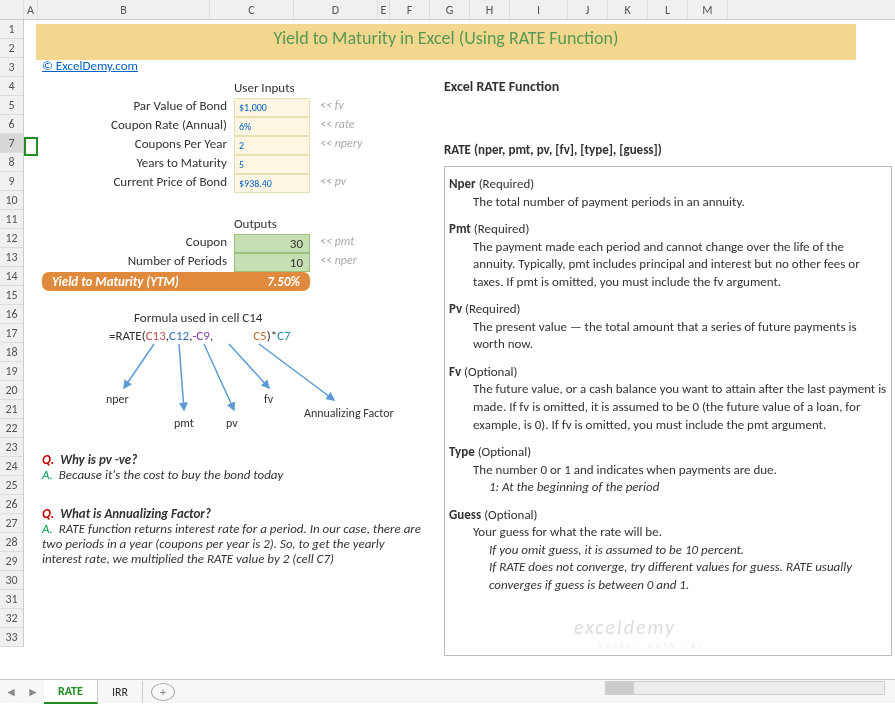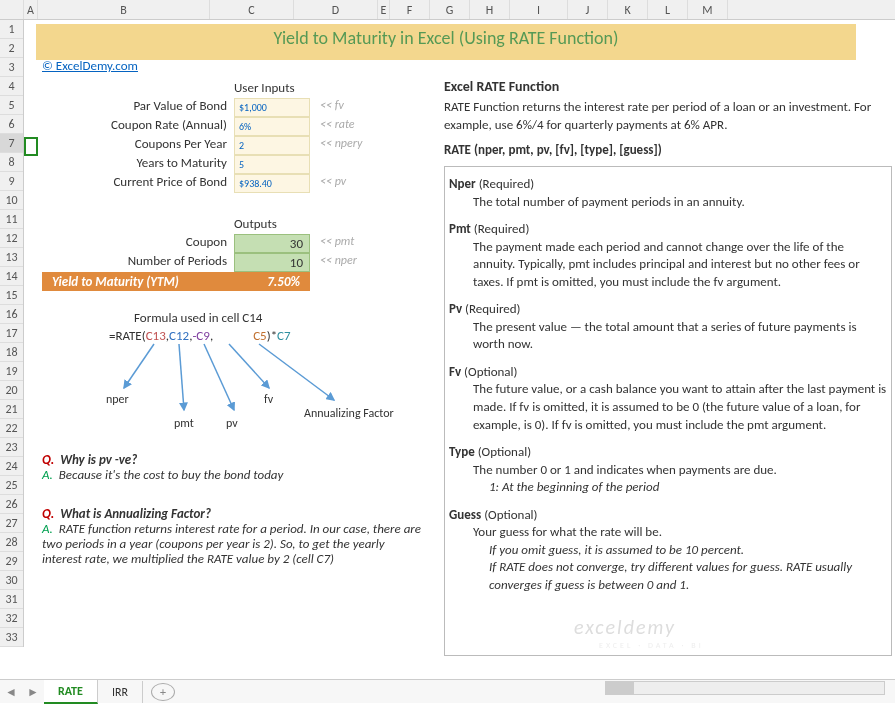--- a/index.html
+++ b/index.html
@@ -11,21 +11,21 @@
 .row-headers div.sel { background: #d8d8d8; }
 .sheet { position: absolute; left: 24px; top: 20px; right: 0; bottom: 30px; }
 .title-banner { position: absolute; left: 12px; top: 4px; width: 820px; height: 36px; background: #f3d78e; color: #595; font-size: 18px; text-align: center; line-height: 28px; }
 .link { position: absolute; left: 18px; top: 38px; color: #0563c1; text-decoration: underline; font-size: 13px; }
 .lbl { position: absolute; font-size: 13px; text-align: right; }
 .ui-head { position: absolute; left: 210px; font-size: 13px; }
 .inp { position: absolute; left: 210px; width: 76px; height: 19px; background: #fdf6e3; border: 1px solid #e8dfb5; color: #0563c1; font-size: 10px; padding-left: 4px; line-height: 17px; }
 .hint { position: absolute; left: 296px; color: #aaa; font-style: italic; font-size: 12px; }
 .out-head { position: absolute; left: 210px; top: 196px; font-size: 13px; }
 .out { position: absolute; left: 210px; width: 76px; height: 19px; background: #c5dfb3; border: 1px solid #9bc07e; text-align: right; padding-right: 6px; font-size: 13px; line-height: 17px; }
-.ytm-row { position: absolute; left: 18px; top: 252px; width: 268px; height: 19px; background: #e08a3d; color: #fff; font-style: italic; font-weight: bold; display: flex; align-items: center; }
+.ytm-row { position: absolute; left: 18px; top: 252px; width: 268px; height: 19px; background: #e08a3d; color: #fff; font-style: italic; font-weight: bold; display: flex; align-items: center; border-radius: 7px; }
 .ytm-lbl { flex: 1; padding-left: 10px; }
 .ytm-val { width: 76px; text-align: right; padding-right: 10px; }
 .formula-head { position: absolute; left: 110px; top: 290px; font-size: 13px; }
 .formula { position: absolute; left: 85px; top: 308px; font-size: 13px; font-family: Calibri, Arial; }
 .formula .c13 { color: #c05050; }
 .formula .c12 { color: #3070c0; }
 .formula .c9 { color: #8040a0; }
 .formula .c5 { color: #c07030; margin-left: 40px; }
 .formula .c7 { color: #3090a0; }
 .arrow-lbl { position: absolute; font-size: 12px; color: #333; }
@@ -172,21 +172,20 @@
   <div class="qa" style="left:18px;top:432px;width:380px">
     <div><span class="Q">Q.</span>&nbsp;&nbsp;<b>Why is pv -ve?</b></div>
     <div><span class="A">A.</span>&nbsp;&nbsp;<span>Because it's the cost to buy the bond today</span></div>
   </div>
   <div class="qa" style="left:18px;top:486px;width:380px">
     <div><span class="Q">Q.</span>&nbsp;&nbsp;<b>What is Annualizing Factor?</b></div>
     <div><span class="A">A.</span>&nbsp;&nbsp;<span>RATE function returns interest rate for a period. In our case, there are two periods in a year (coupons per year is 2). So, to get the yearly interest rate, we multiplied the RATE value by 2 (cell C7)</span></div>
   </div>
 
   <div class="right-head">Excel RATE Function</div>
-  <div class="right-desc">RATE Function returns the interest rate per period of a loan or an investment. For example, use 6%/4 for quarterly payments at 6% APR.</div>
   <div class="right-sig">RATE (nper, pmt, pv, [fv], [type], [guess])</div>
   <div class="rate-box" id="ratebox">
       <div class="param">
      <span class="param-name">Nper</span> <span class="param-req">(Required)</span>
      <div class="param-desc">The total number of payment periods in an annuity.</div>
     </div>
       <div class="param">
      <span class="param-name">Pmt</span> <span class="param-req">(Required)</span>
      <div class="param-desc">The payment made each period and cannot change over the life of the annuity. Typically, pmt includes principal and interest but no other fees or taxes. If pmt is omitted, you must include the fv argument.</div>
     </div>

